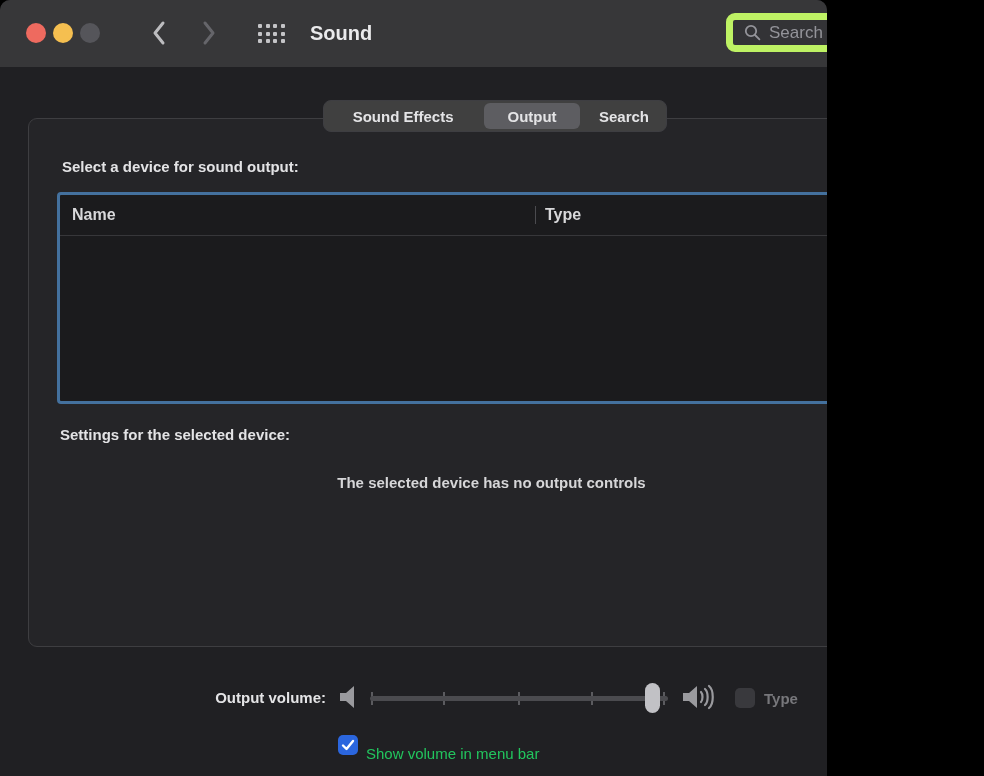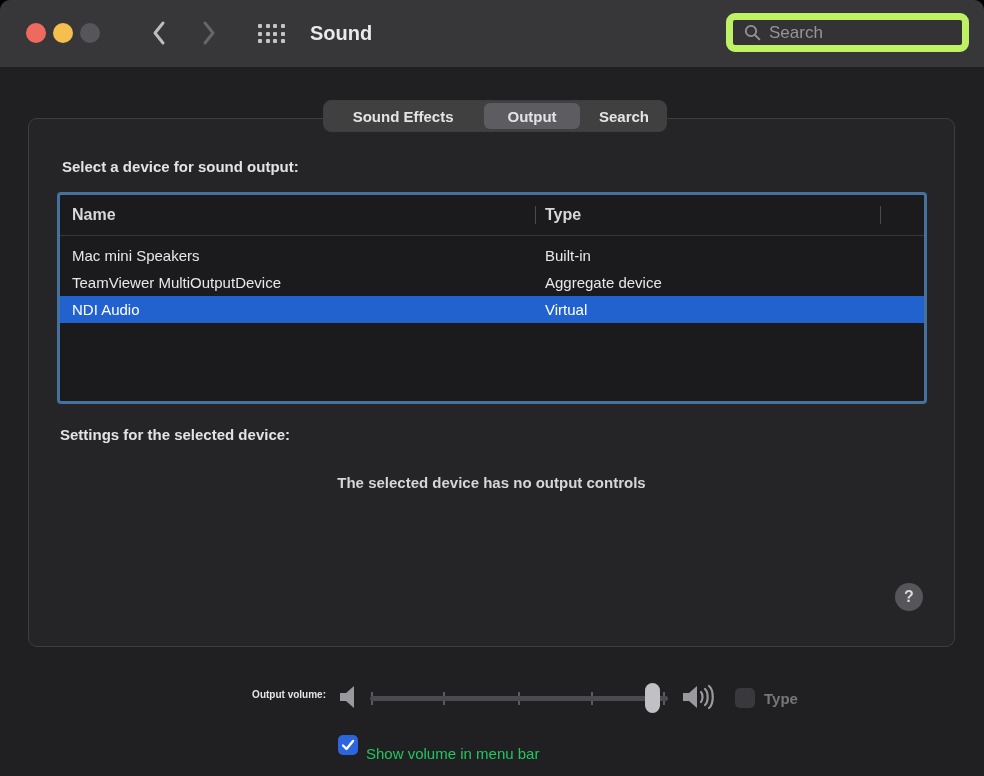--- a/index.html
+++ b/index.html
@@ -1,17 +1,17 @@
 <!DOCTYPE html>
 <html><head>
 <meta charset="utf-8">
 <style>
   html,body{margin:0;padding:0;background:#000;}
   .window{
-    position:relative;width:984px;height:776px;overflow:hidden;
+    position:relative;width:827px;height:776px;overflow:hidden;
     background:#202023;border-radius:10px 10px 0 0;
     font-family:"Liberation Sans",sans-serif;
     -webkit-font-smoothing:antialiased;
   }
   
   .titlebar{position:absolute;left:0;top:0;width:100%;height:67px;background:#373739;}
   .tl{position:absolute;top:23px;width:20px;height:20px;border-radius:50%;}
   .tl.red{left:26px;background:#ee6a5f;}
   .tl.yellow{left:53px;background:#f5bf50;}
   .tl.gray{left:80px;background:#55555a;}
@@ -63,21 +63,21 @@
   .trow{height:27px;line-height:27px;position:relative;font-size:15px;color:#e8e8ea;}
   .trow .cname{position:absolute;left:12px;top:0;}
   .trow .ctype{position:absolute;left:485px;top:0;}
   .trow.selected{background:#2262ce;color:#ffffff;}
   
   .helpbtn{position:absolute;left:895px;top:583px;width:28px;height:28px;border-radius:50%;
     background:#56565a;color:#dadadc;font-size:16px;font-weight:700;
     display:flex;align-items:center;justify-content:center;}
   
   .vol-label{position:absolute;left:186px;top:689px;width:140px;text-align:right;
-    font-size:10px;font-weight:700;color:#e4e4e6;}
+    font-size:15px;font-weight:700;color:#e4e4e6;}
   .spk{position:absolute;color:#9a9a9e;}
   .spk.low{left:337px;top:684px;}
   .spk.high{left:681px;top:682px;}
   .slider{position:absolute;left:370px;top:683px;width:298px;height:30px;}
   .slider .tick{position:absolute;top:9px;width:2px;height:13px;background:#5b5b5f;}
   .slider .track{position:absolute;left:0;top:13px;width:100%;height:5px;
     background:#4b4b4f;border-radius:2.5px;}
   .slider .thumb{position:absolute;top:0;width:15px;height:30px;border-radius:7.5px;
     background:#c1c1c5;}
   .checkbox{position:absolute;width:20px;height:20px;border-radius:5px;
@@ -149,34 +149,20 @@
 
   <div class="sectionlabel lbl-select">Select a device for sound output:</div>
 
   <div class="devtable">
     <div class="thead">
       <span class="th name">Name</span>
       <span class="th type">Type</span>
       <span class="colsep s1"></span>
       <span class="colsep s2"></span>
     </div>
-    <div class="tbody">
-      <div class="trow">
-        <span class="cname">Mac mini Speakers</span>
-        <span class="ctype">Built-in</span>
-      </div>
-      <div class="trow">
-        <span class="cname">TeamViewer MultiOutputDevice</span>
-        <span class="ctype">Aggregate device</span>
-      </div>
-      <div class="trow selected">
-        <span class="cname">NDI Audio</span>
-        <span class="ctype">Virtual</span>
-      </div>
-    </div>
   </div>
 
   <div class="sectionlabel lbl-settings">Settings for the selected device:</div>
 
   <div class="nocontrols">The selected device has no output controls</div>
 
   <div class="helpbtn">?</div>
 
   <div class="vol-label">Output volume:</div>
 

